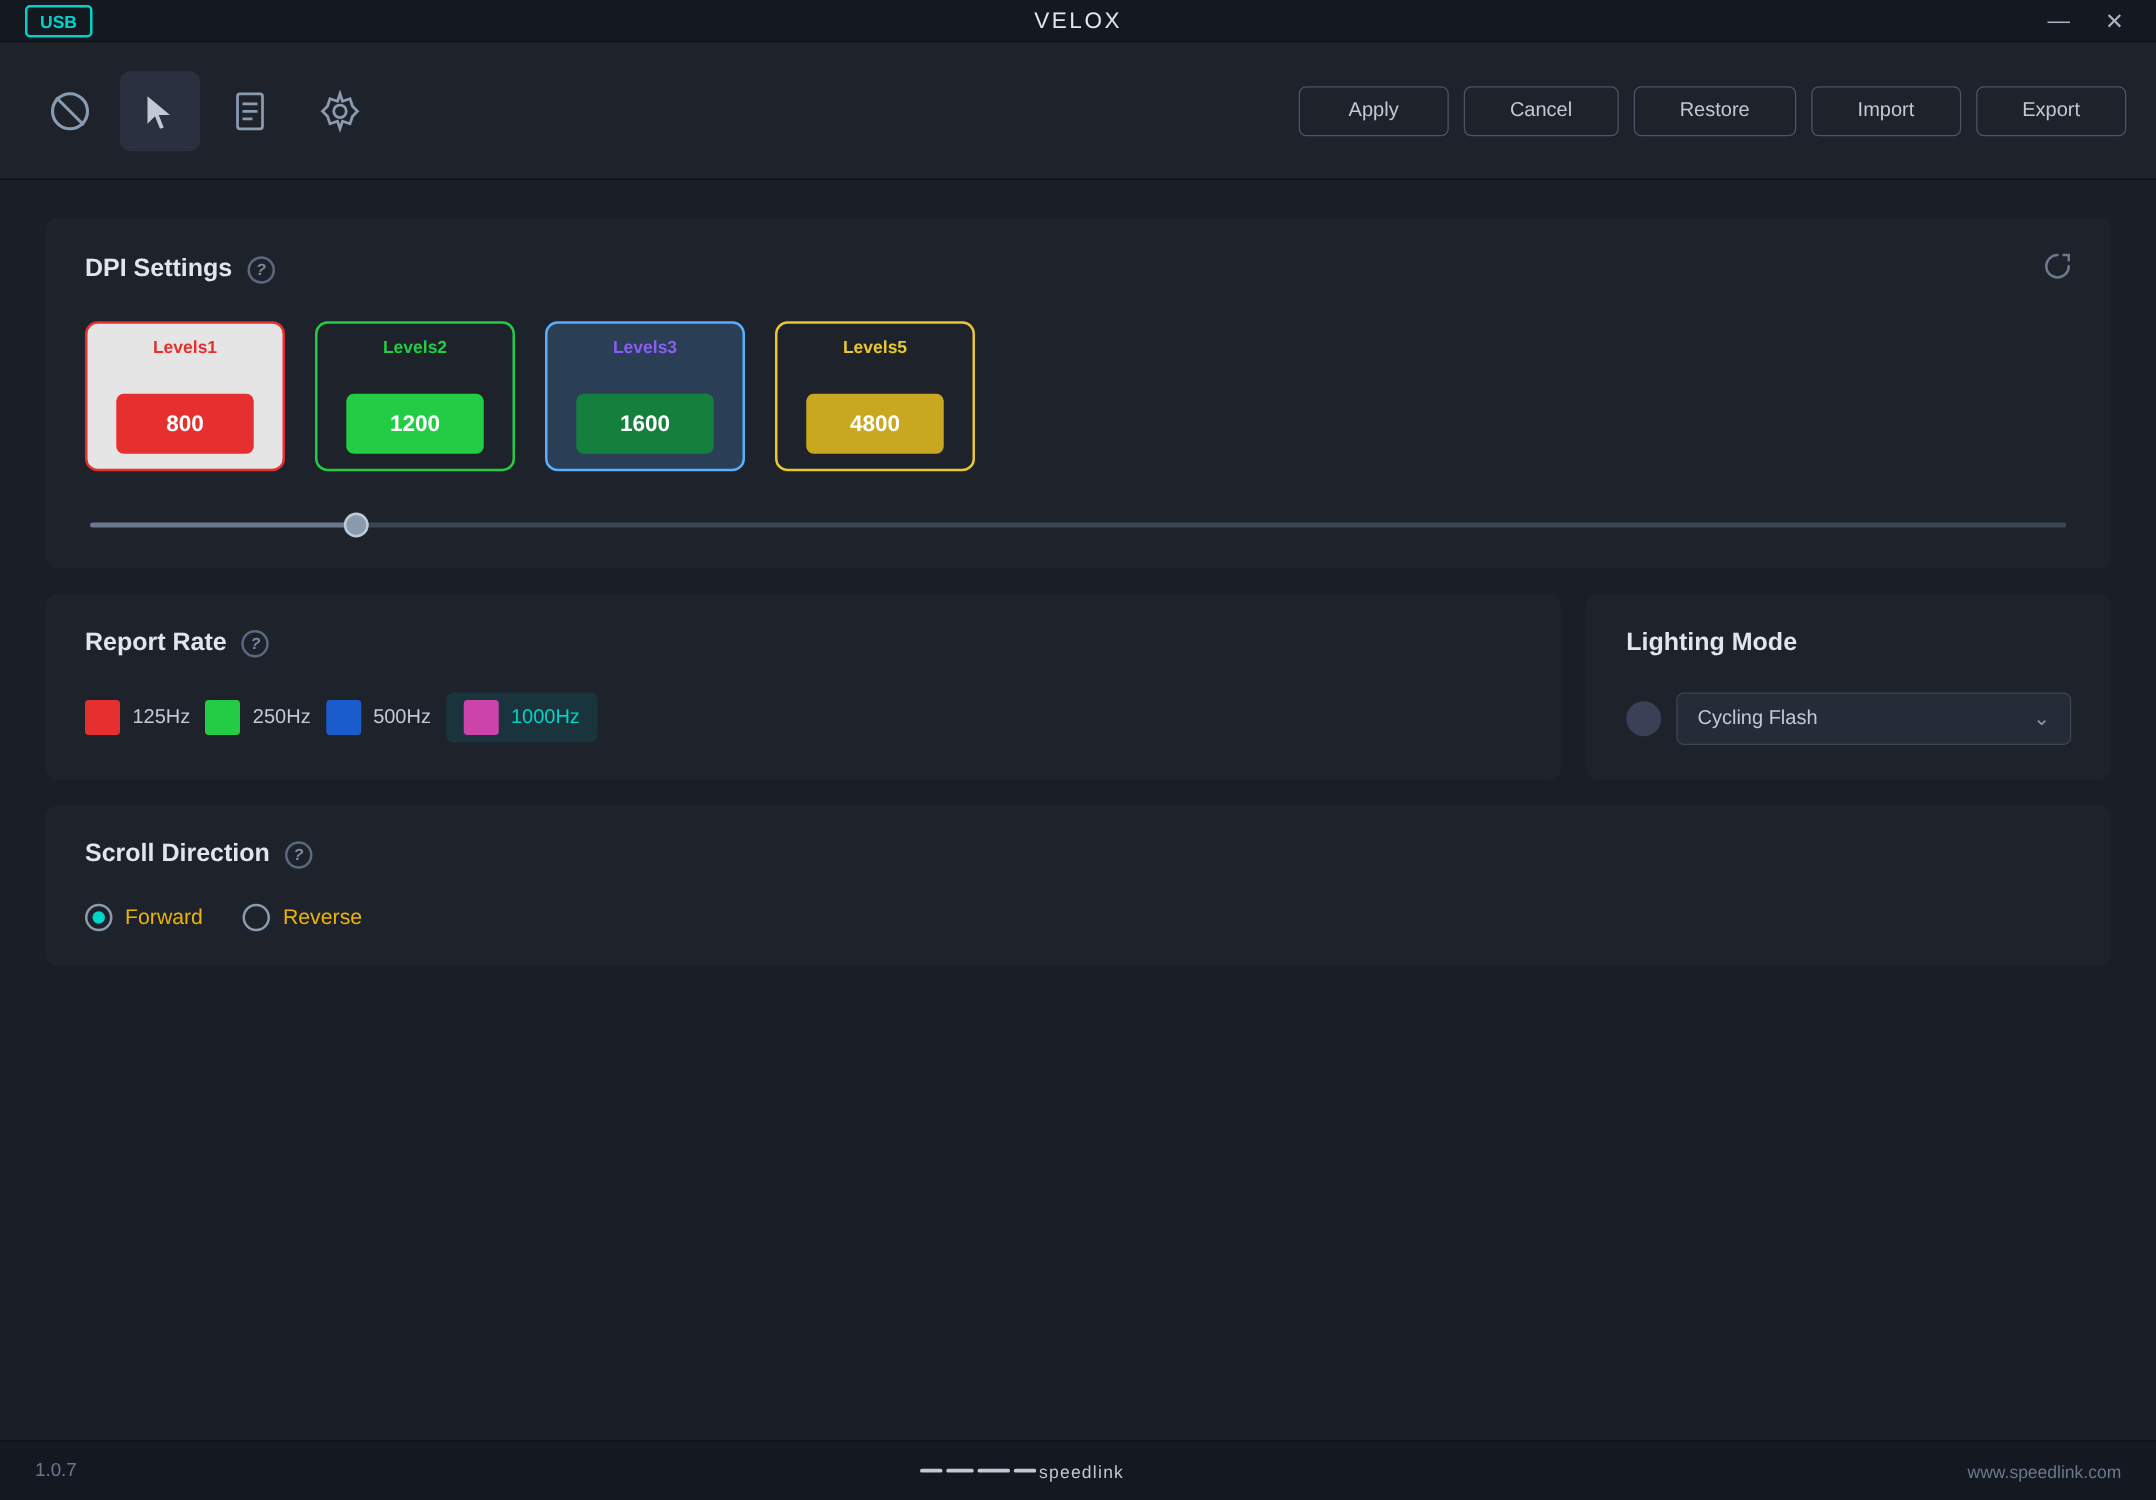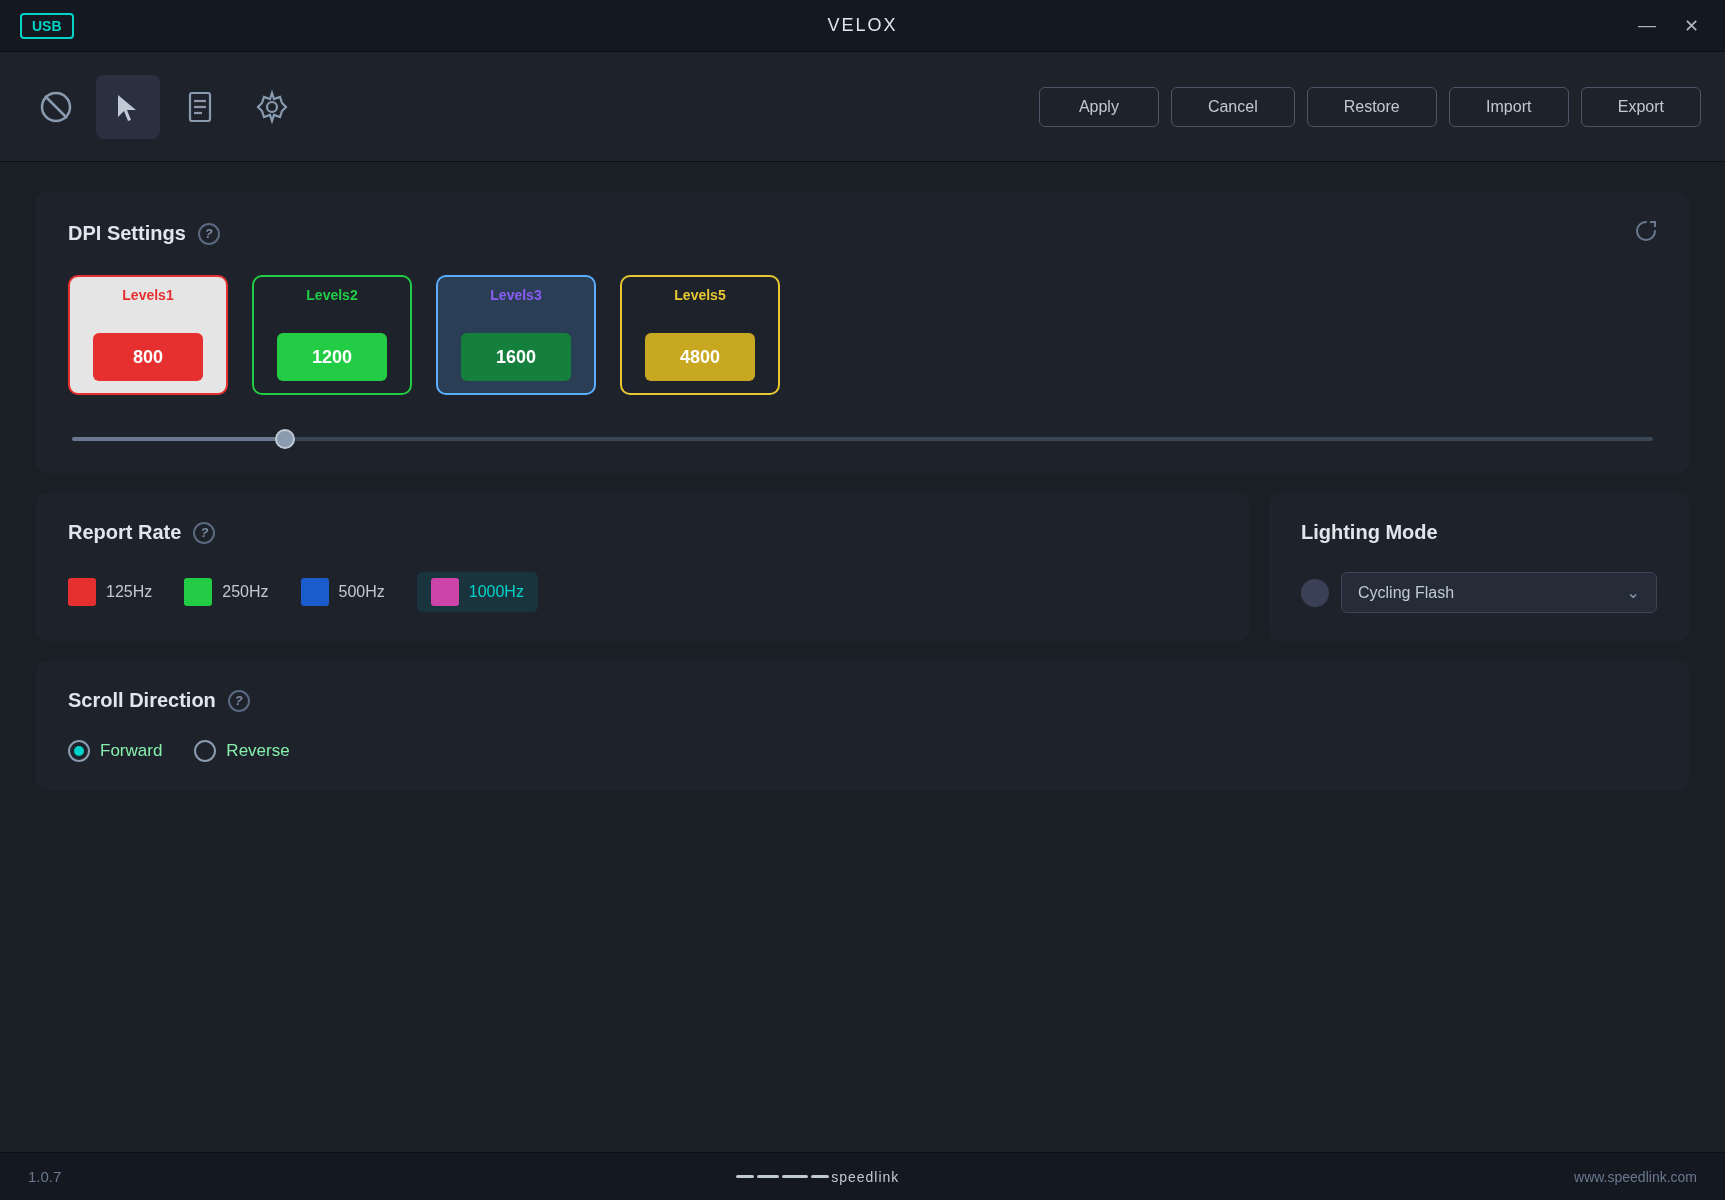--- a/index.html
+++ b/index.html
@@ -9,21 +9,21 @@
       background: #1a1f26;
       font-family: 'Segoe UI', Arial, sans-serif;
       color: #cdd4db;
       overflow: hidden;
       position: relative;
     }
 
     
     .title-bar {
       background: #141820;
-      height: 52px;
+      height: 34px;
       display: flex;
       align-items: center;
       justify-content: space-between;
       padding: 0 20px;
       border-bottom: 1px solid #0d1117;
     }
     .title-bar-left {
       display: flex;
       align-items: center;
     }
@@ -228,21 +228,21 @@
     .report-rate-panel {
       flex: 1;
     }
     .lighting-panel {
       width: 420px;
     }
 
     
     .rate-options {
       display: flex;
-      gap: 32px;
+      gap: 12px;
       align-items: center;
     }
     .rate-option {
       display: flex;
       align-items: center;
       gap: 10px;
       cursor: pointer;
       font-size: 16px;
       color: #c0cad4;
     }
@@ -294,21 +294,21 @@
       display: flex;
       gap: 32px;
       align-items: center;
     }
     .scroll-option {
       display: flex;
       align-items: center;
       gap: 10px;
       cursor: pointer;
       font-size: 17px;
-      color: #86efac;
+      color: #eab308;
     }
     .radio-outer {
       width: 22px;
       height: 22px;
       border-radius: 50%;
       border: 2.5px solid #8a9bb0;
       display: flex;
       align-items: center;
       justify-content: center;
     }

